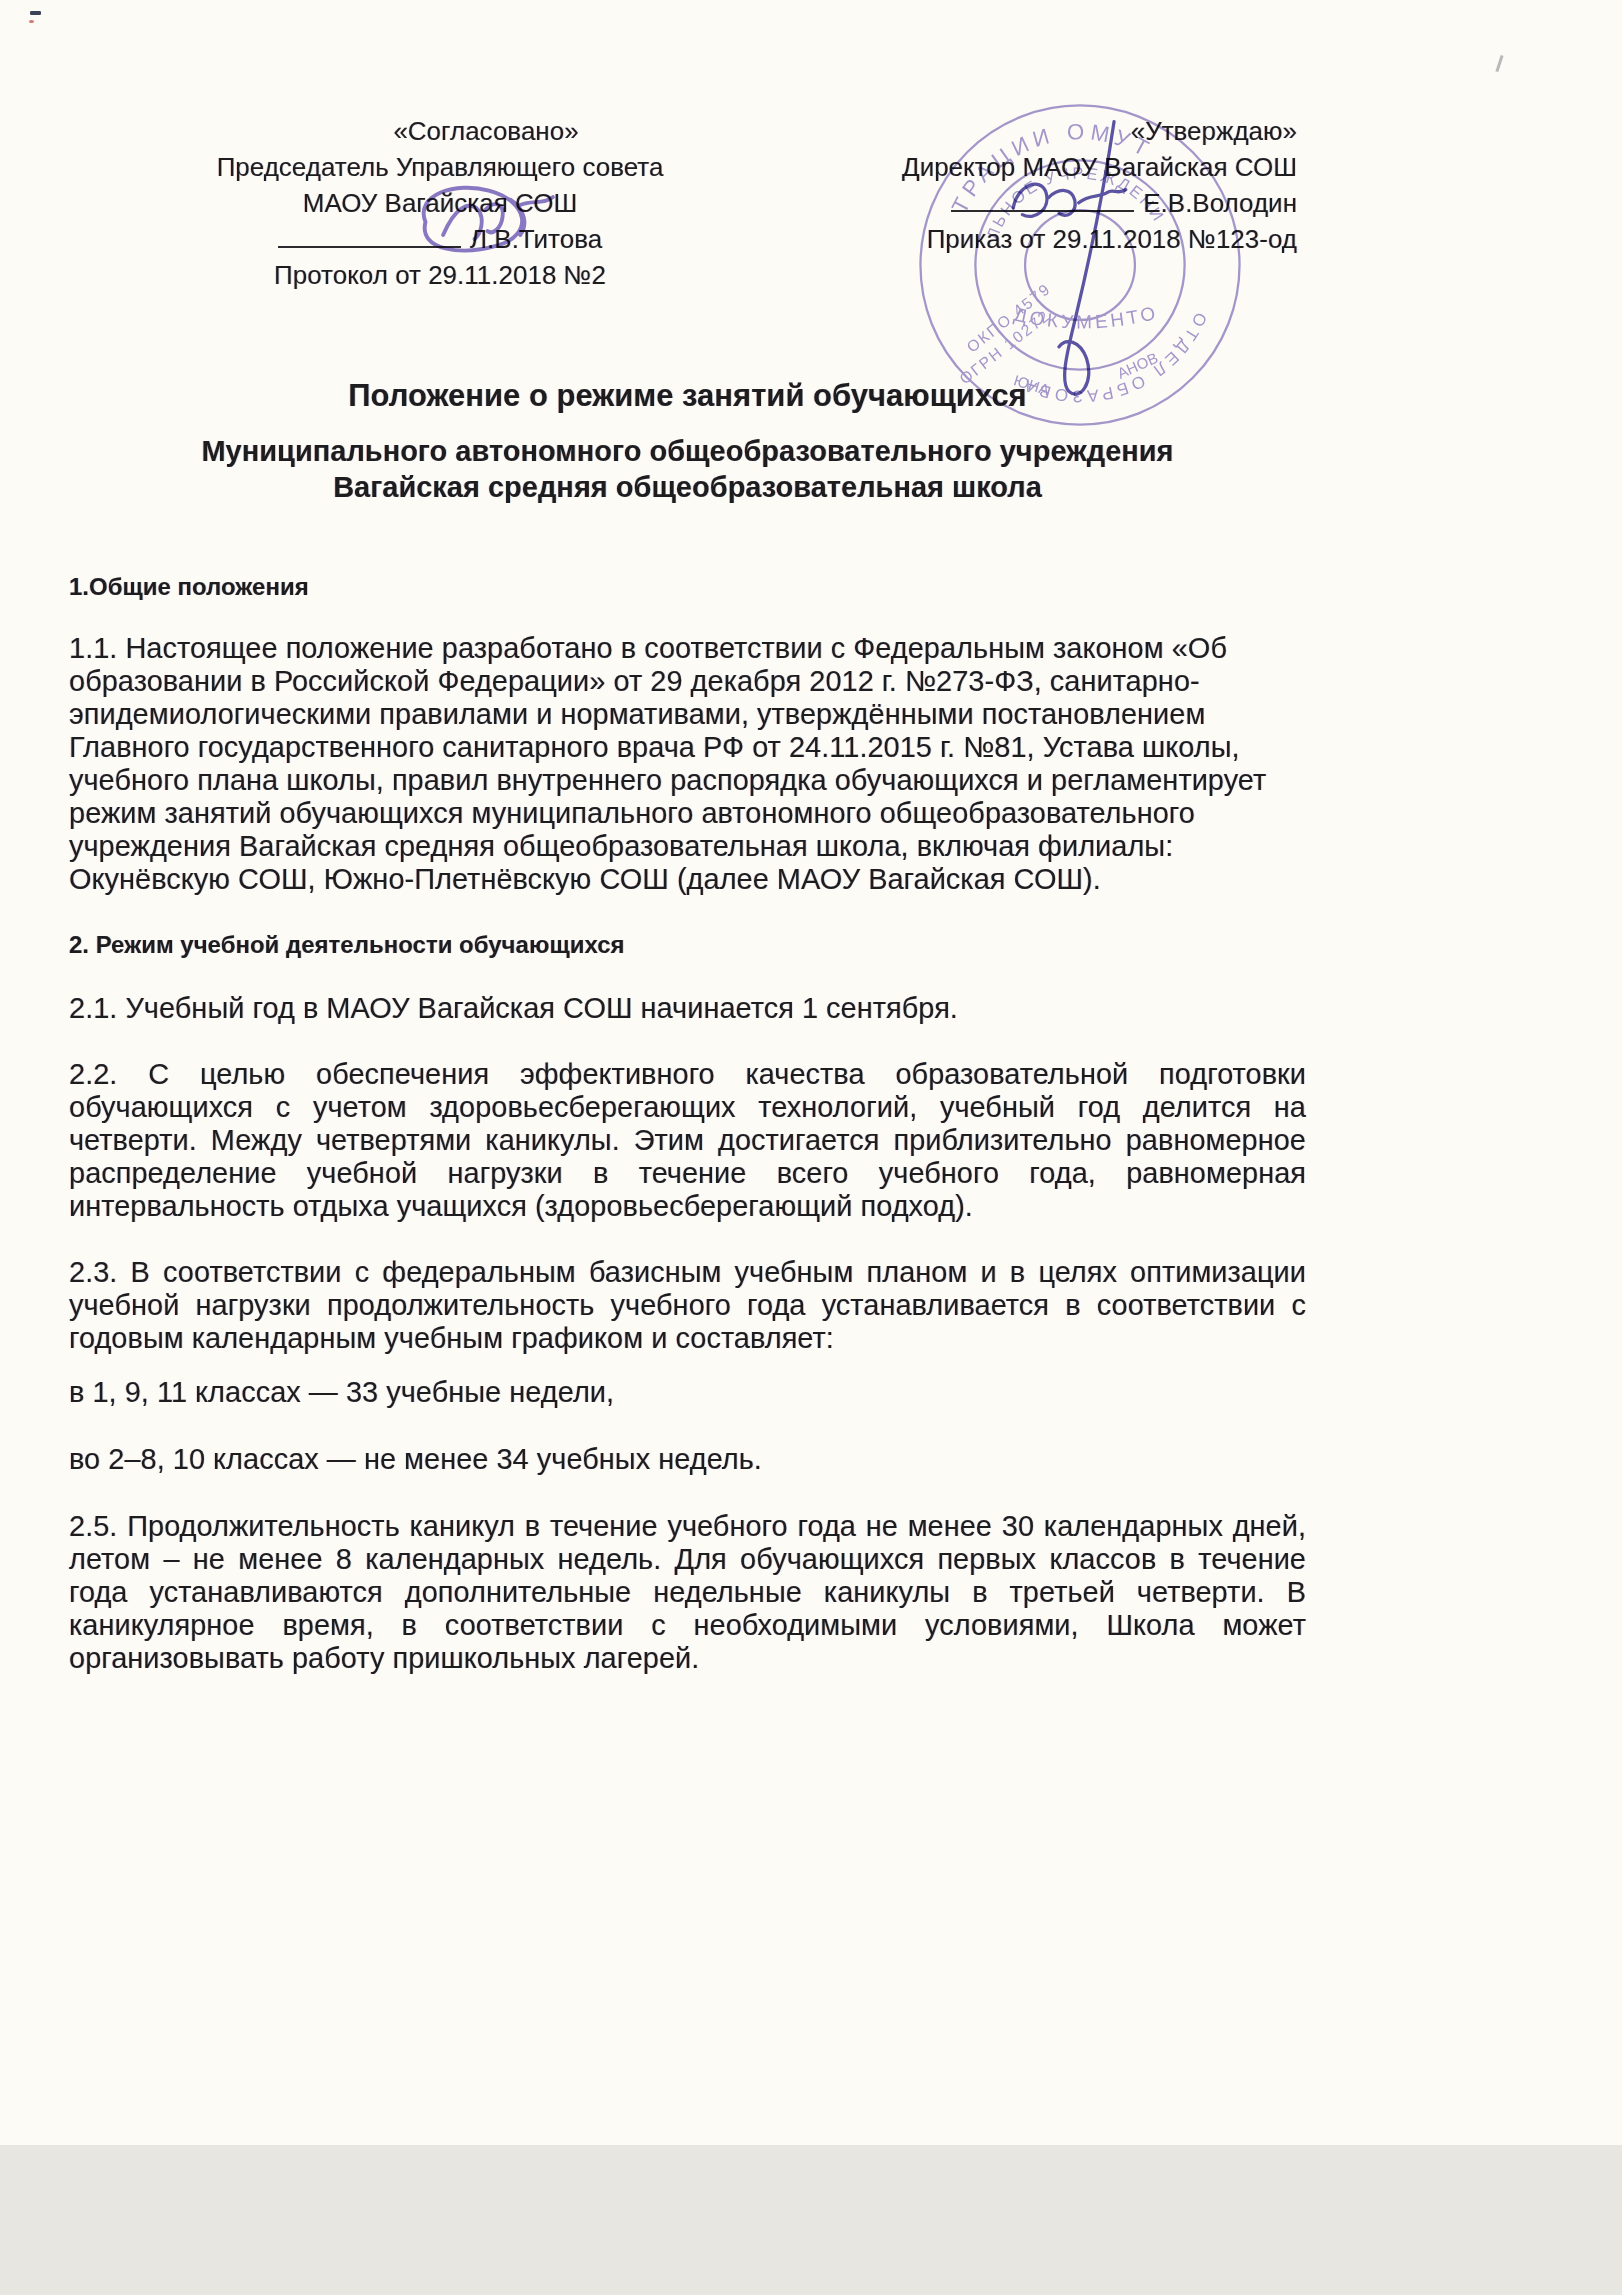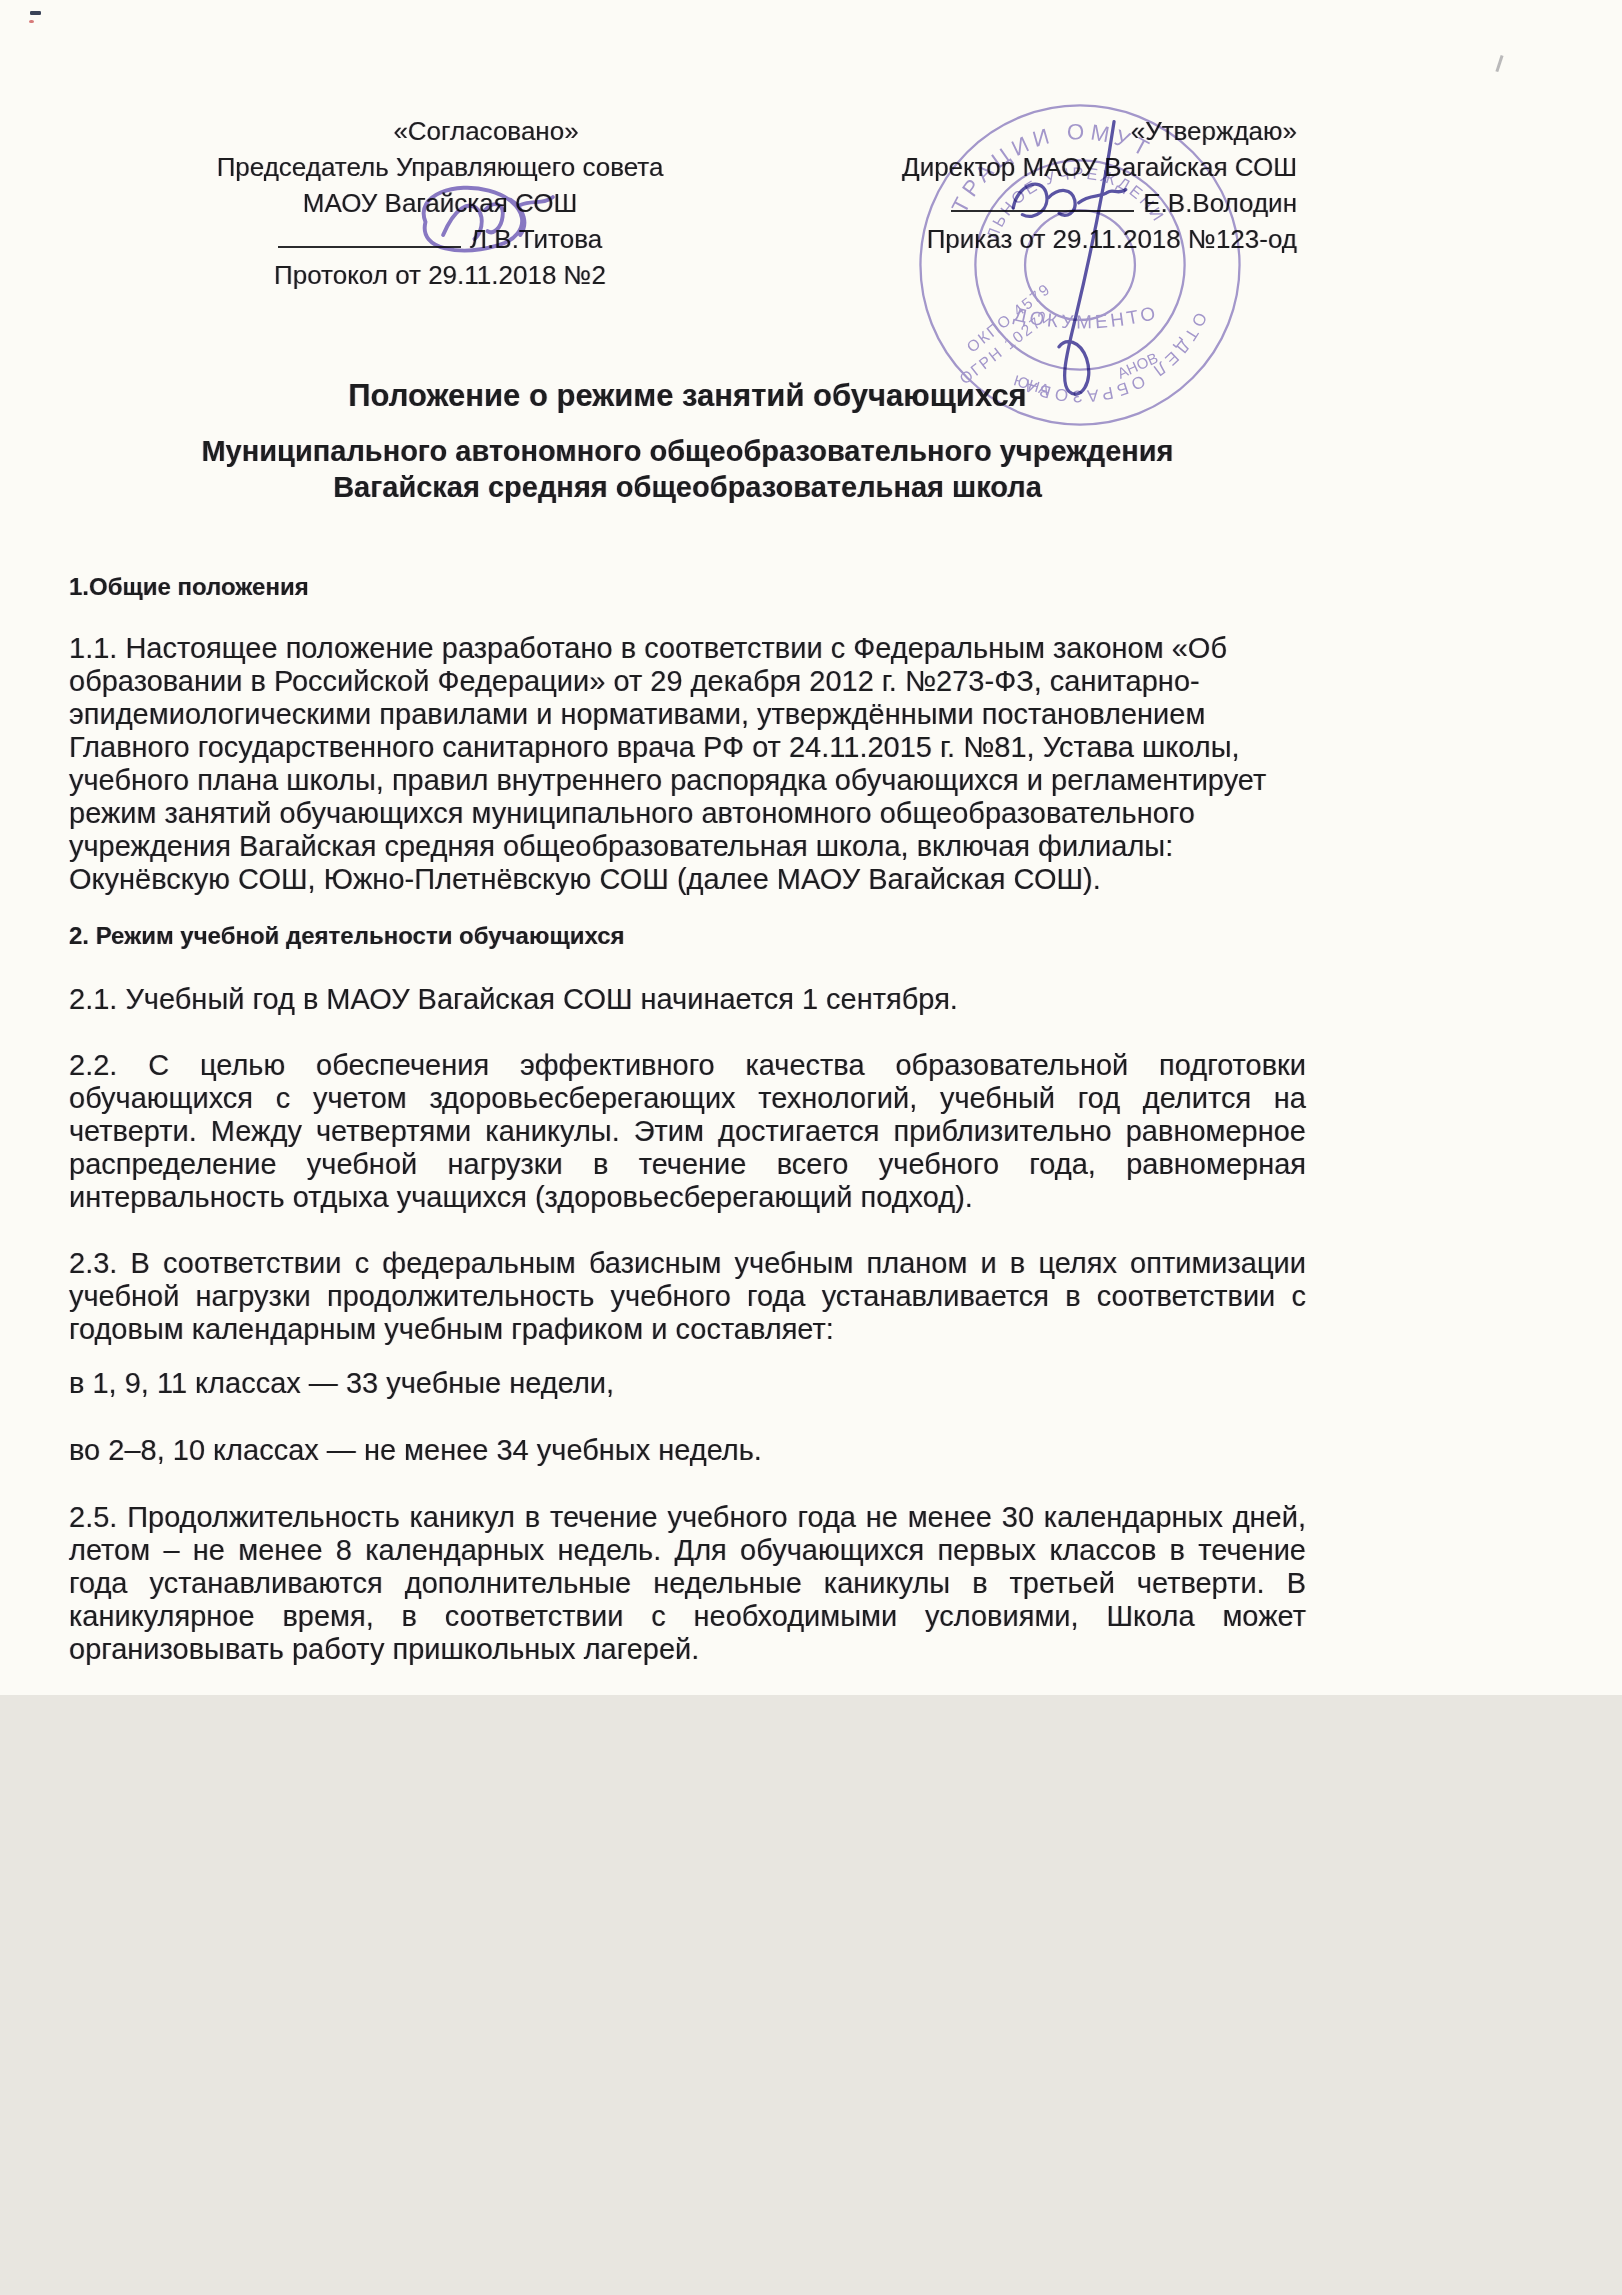--- a/index.html
+++ b/index.html
@@ -1,17 +1,17 @@
 <!DOCTYPE html>
 <html style="font-size:10.5px"><head>
 <meta charset="utf-8">
 <style>
   html,body{margin:0;padding:0;background:#e8e6e0;}
   .page{
-    position:relative;width:1623px;height:1695px;margin:0 auto;
+    position:relative;width:1623px;height:2145px;margin:0 auto;
     background:#fcfbf6;overflow:hidden;
     font-family:"Liberation Sans",sans-serif;color:#1d1d1f;
   }
   .scan-text{ text-shadow:0.7px 0 0 rgba(40,110,190,.28), -0.7px 0 0 rgba(205,60,50,.22); }
 
   
   .approval{position:absolute;top:113px;font-size:26px;line-height:36px;}
   .approval-left{left:203px;width:474px;text-align:center;}
   .approval-right{right:326px;width:458px;text-align:right;}
   .quote-left{transform:translateX(46px);}
@@ -19,21 +19,21 @@
   .uline{display:inline-block;width:183px;border-bottom:2.6px solid #2b2b2d;height:22px;margin-right:9.2px;}
 
   
   .doc-body{position:absolute;left:69px;top:378px;width:1237px;font-size:29px;line-height:33px;}
   .title{font-size:31px;font-weight:bold;text-align:center;margin:0;line-height:36px;}
   .subtitle{font-size:29px;font-weight:bold;text-align:center;line-height:36px;margin-top:19px;}
   h2.sec{font-size:24px;font-weight:bold;margin:0;line-height:33px;}
   #sec1-h{margin-top:65px;}
   .doc-body p{margin:0;}
   #p11{margin-top:29.4px;}
-  #sec2-h{margin-top:23px;}
+  #sec2-h{margin-top:32px;}
   #p21{margin-top:31px;}
   #p22,#p23,#p25{text-align:justify;margin-top:33px;}
   #w1{margin-top:21px;}
   #w2,#p24,#p25{margin-top:34px;}
 
   
   .stamp{position:absolute;left:910px;top:95px;width:340px;height:340px;opacity:.78;mix-blend-mode:multiply;}
   .sig-svg{position:absolute;mix-blend-mode:multiply;}
   #titova-sig{left:363px;top:171px;width:236px;height:98px;}
   #volodin-sig{left:936px;top:111px;width:288px;height:308px;}

